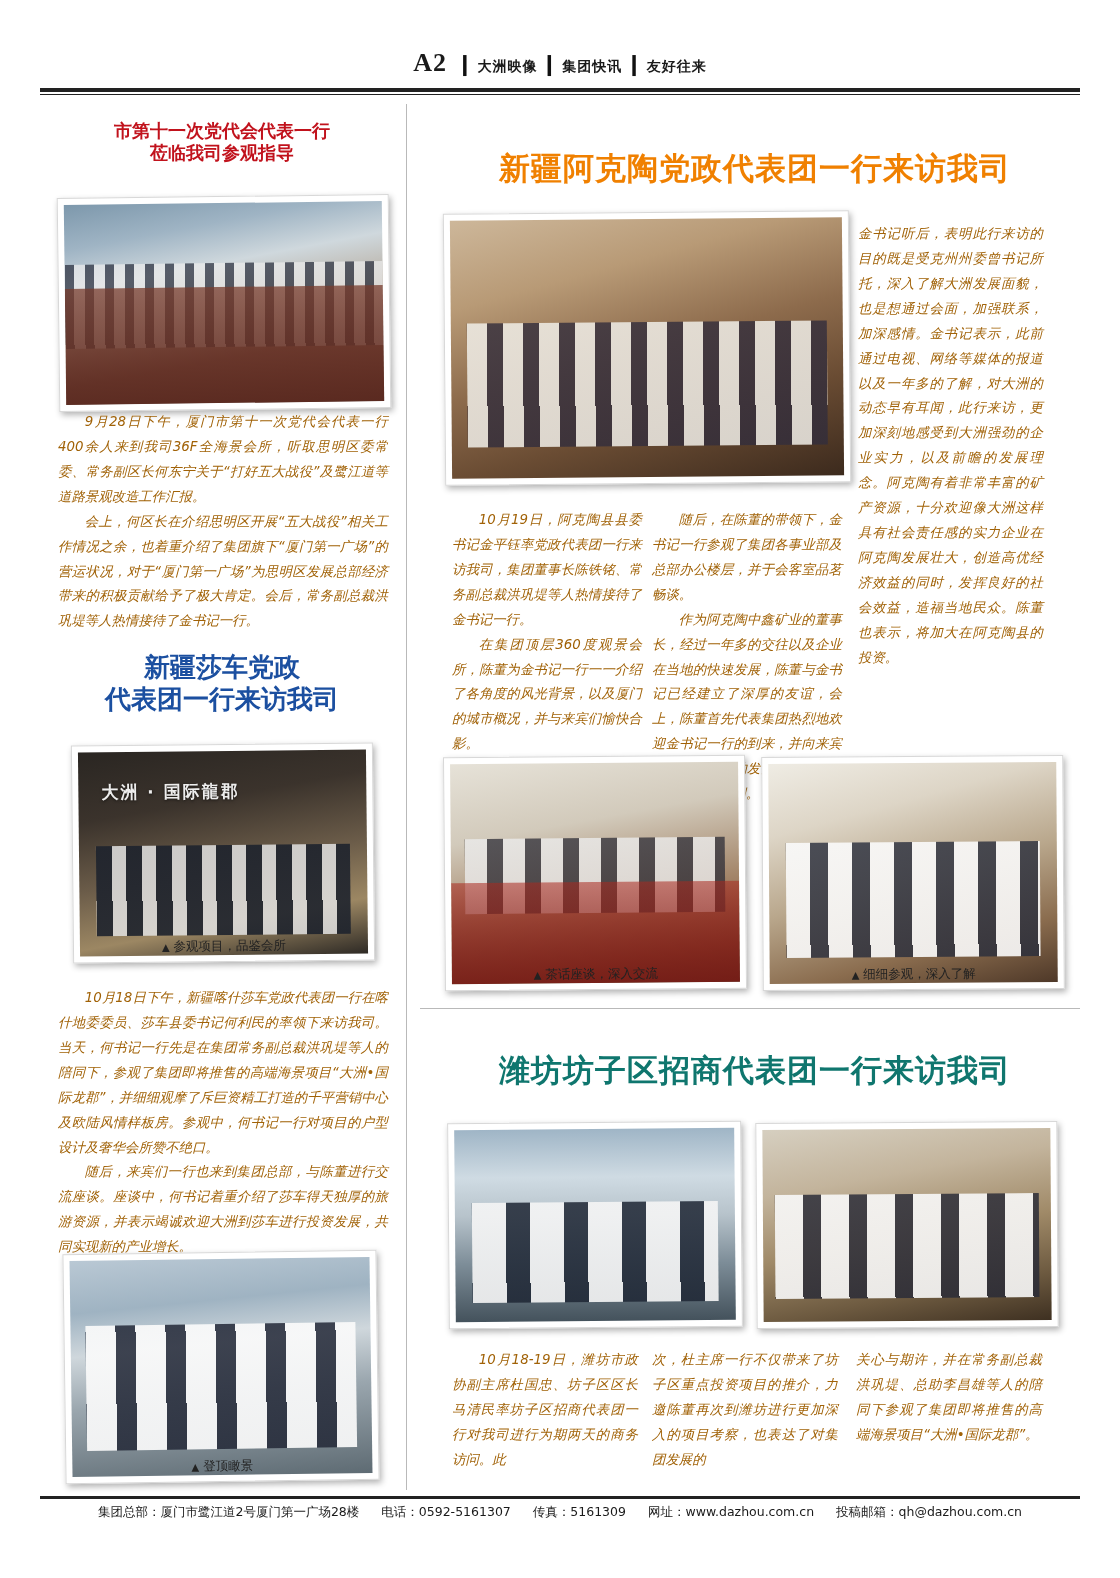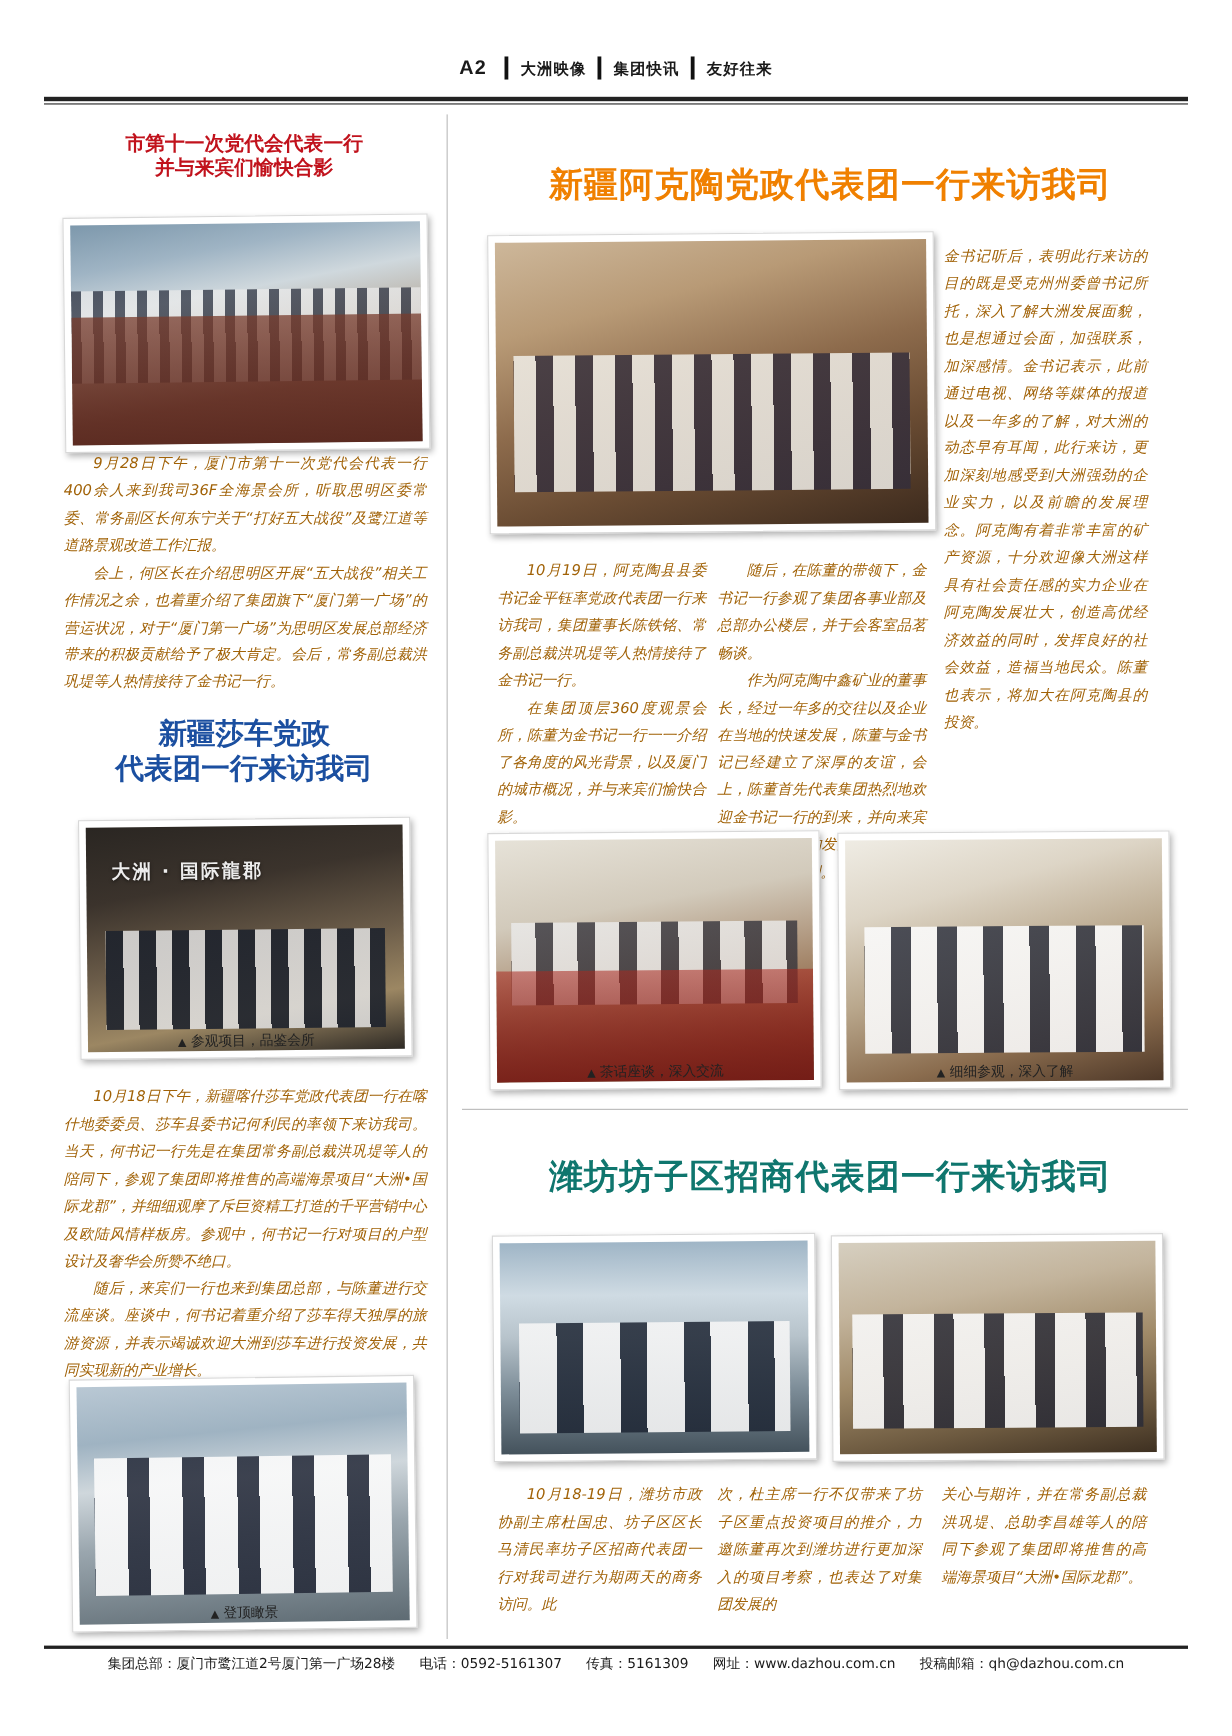--- a/index.html
+++ b/index.html
@@ -12,21 +12,21 @@
     overflow:hidden;
   }
   .page{position:absolute;left:0;top:0;width:1120px;height:1578px;background:#fff;}
 
   
   .masthead{
     position:absolute;left:40px;top:48px;width:1040px;height:42px;
     display:flex;align-items:flex-start;justify-content:center;
   }
   .masthead-inner{display:flex;align-items:baseline;gap:0;font-size:21px;font-weight:bold;letter-spacing:1px;}
-  .mh-pageno{font-family:Liberation Sans, sans-serif;font-size:18px;font-weight:bold;margin-right:6px;}
+  .mh-pageno{font-family:Liberation Serif, serif;font-size:26px;font-weight:bold;margin-right:6px;}
   .mh-sep{color:#111;font-weight:bold;margin:0 3px;}
   .mh-item{font-size:14px;font-weight:bold;}
   .rule-top{position:absolute;left:40px;top:88px;width:1040px;height:4px;background:#222;}
   .rule-top2{position:absolute;left:40px;top:94px;width:1040px;height:1px;background:#222;}
 
   
   .vdiv{position:absolute;left:406px;top:104px;width:1px;height:1386px;background:#b9b9b9;}
   .hdiv-right{position:absolute;left:420px;top:1008px;width:660px;height:1px;background:#b9b9b9;}
 
   
@@ -129,21 +129,21 @@
     </div>
   </div>
   <div class="rule-top"></div>
   <div class="rule-top2"></div>
 
   <div class="vdiv"></div>
   <div class="hdiv-right"></div>
 
   <div class="hl hl-red" style="position:absolute;left:48px;top:120px;width:348px;">
     <div>市第十一次党代会代表一行</div>
-    <div>并与来宾们愉快合影</div>
+    <div>莅临我司参观指导</div>
   </div>
 
   <div class="photo" style="left:58px;top:196px;width:330px;height:212px;transform:rotate(-0.7deg);">
     <div class="inner ph-a">
         <div class="figs"></div>
       </div>
   </div>
 
   <div class="body-text col-narrow" style="left:58px;top:410px;">
     <p>9月28日下午，厦门市第十一次党代会代表一行400余人来到我司36F全海景会所，听取思明区委常委、常务副区长何东宁关于“打好五大战役”及鹭江道等道路景观改造工作汇报。</p>

